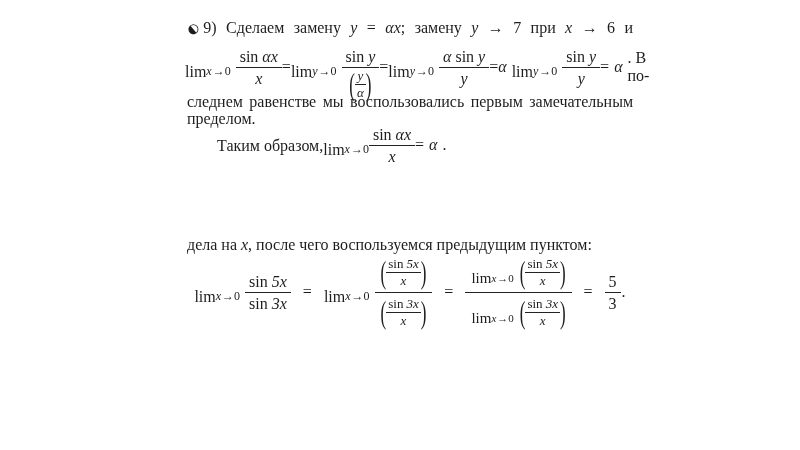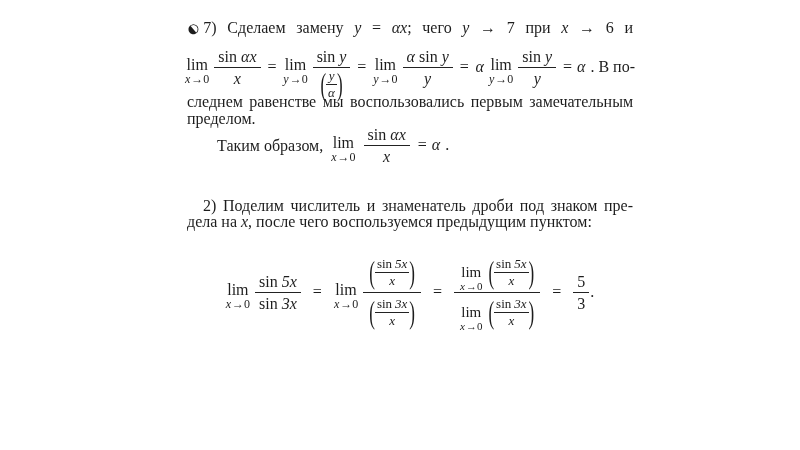--- a/index.html
+++ b/index.html
@@ -14,41 +14,41 @@
           font-size:13px;line-height:13px;margin-right:5px;}
   .eqrow{display:flex;align-items:center;}
   .sb{justify-content:space-between;}
   .cen{justify-content:center;gap:12px;}
   .mgroup{display:inline-flex;align-items:center;gap:5px;}
   .tgroup{display:inline-flex;align-items:center;gap:5px;}
   .frac{display:inline-flex;flex-direction:column;align-items:center;font-size:16px;line-height:21px;}
   .frac>.num{padding:0 4px;}
   .frac>.den{border-top:1px solid #222;padding:0 4px;align-self:stretch;text-align:center;}
   .hang{margin-bottom:-12px;}
-  .limblk{display:inline-flex;flex-direction:column;align-items:center;margin-top:8px;}
+  .limblk{display:inline-flex;flex-direction:row;align-items:center;margin-top:8px;}
   .limword{font-size:16px;line-height:17px;}
   .limsub{font-size:12px;line-height:13px;display:inline-flex;align-items:baseline;gap:1px;}
   .minifrac{display:inline-flex;flex-direction:column;align-items:center;font-size:13px;line-height:16px;}
   .minifrac>.mnum{padding:0 2px;}
   .minifrac>.mden{border-top:1px solid #222;align-self:stretch;text-align:center;padding:0 2px;}
   .minifrac .ml{margin-left:3px;}
   .paren{display:inline-block;transform:scaleY(1.85);font-size:17px;}
   .pgroup{display:inline-flex;align-items:center;}
   .bigfrac>.num,.bigfrac>.den{padding:3px 6px;}
   .frac .limblk{margin-top:0;margin-bottom:-11px;margin-right:1px;}
   .frac .limword{font-size:15px;line-height:16px;}
   .frac .limsub{font-size:11px;line-height:12px;}
 </style>
 </head>
 <body>
 
 <div class="page">
 
   <div class="blk txt just" style="left:187px;top:17px;width:446px">
-    <span class="marker">◐</span><span>7) Сделаем замену </span><span class="it">y</span><span> = </span><span class="it">αx</span><span>; чего </span><span class="it">y</span><span> → 7 при </span><span class="it">x</span><span> → 6 и</span>
+    <span class="marker">◐</span><span>9) Сделаем замену </span><span class="it">y</span><span> = </span><span class="it">αx</span><span>; замену </span><span class="it">y</span><span> → 7 при </span><span class="it">x</span><span> → 6 и</span>
   </div>
 
   <div class="blk eqrow sb" style="left:185px;top:44px;width:450px;height:46px">
 
     <span class="mgroup">
       <span class="limblk">
         <span class="limword">lim</span>
         <span class="limsub">
             <span class="it">x</span>
             <span>→0</span>
@@ -121,42 +121,41 @@
     <span class="tgroup">
       <span>=</span>
         <span class="it">α</span>
         <span>. В по-</span>
     </span>
   </div>
 
   <div class="blk txt just" style="left:187px;top:91px;width:446px">следнем равенстве мы воспользовались первым замечательным</div>
   <div class="blk txt" style="left:187px;top:108px;width:446px">пределом.</div>
 
-  <div class="blk eqrow" style="left:217px;top:124px;height:42px;gap:8px">
+  <div class="blk eqrow" style="left:217px;top:124px;height:42px;">
     <span class="txt">Таким образом,</span>
     <span class="limblk">
       <span class="limword">lim</span>
       <span class="limsub">
           <span class="it">x</span>
           <span>→0</span>
         </span>
     </span>
     <span class="frac">
       <span class="num"><span>sin</span><span class="it ml">αx</span></span>
       <span class="den it">x</span>
     </span>
     <span class="tgroup">
       <span>=</span>
         <span class="it">α</span>
         <span>.</span>
     </span>
   </div>
 
-  <div class="blk txt just" style="left:187px;top:195px;width:446px;text-indent:16px">2) Поделим числитель и знаменатель дроби под знаком пре-</div>
-  <div class="blk txt" style="left:187px;top:211px;width:446px">
+  <div class="blk txt" style="left:187px;top:234px;width:446px">
     <span>дела на </span><span class="it">x</span><span>, после чего воспользуемся предыдущим пунктом:</span>
   </div>
 
   <div class="blk eqrow cen" style="left:185px;top:248px;width:450px;height:88px">
 
     <span class="mgroup">
       <span class="limblk">
         <span class="limword">lim</span>
         <span class="limsub">
             <span class="it">x</span>

